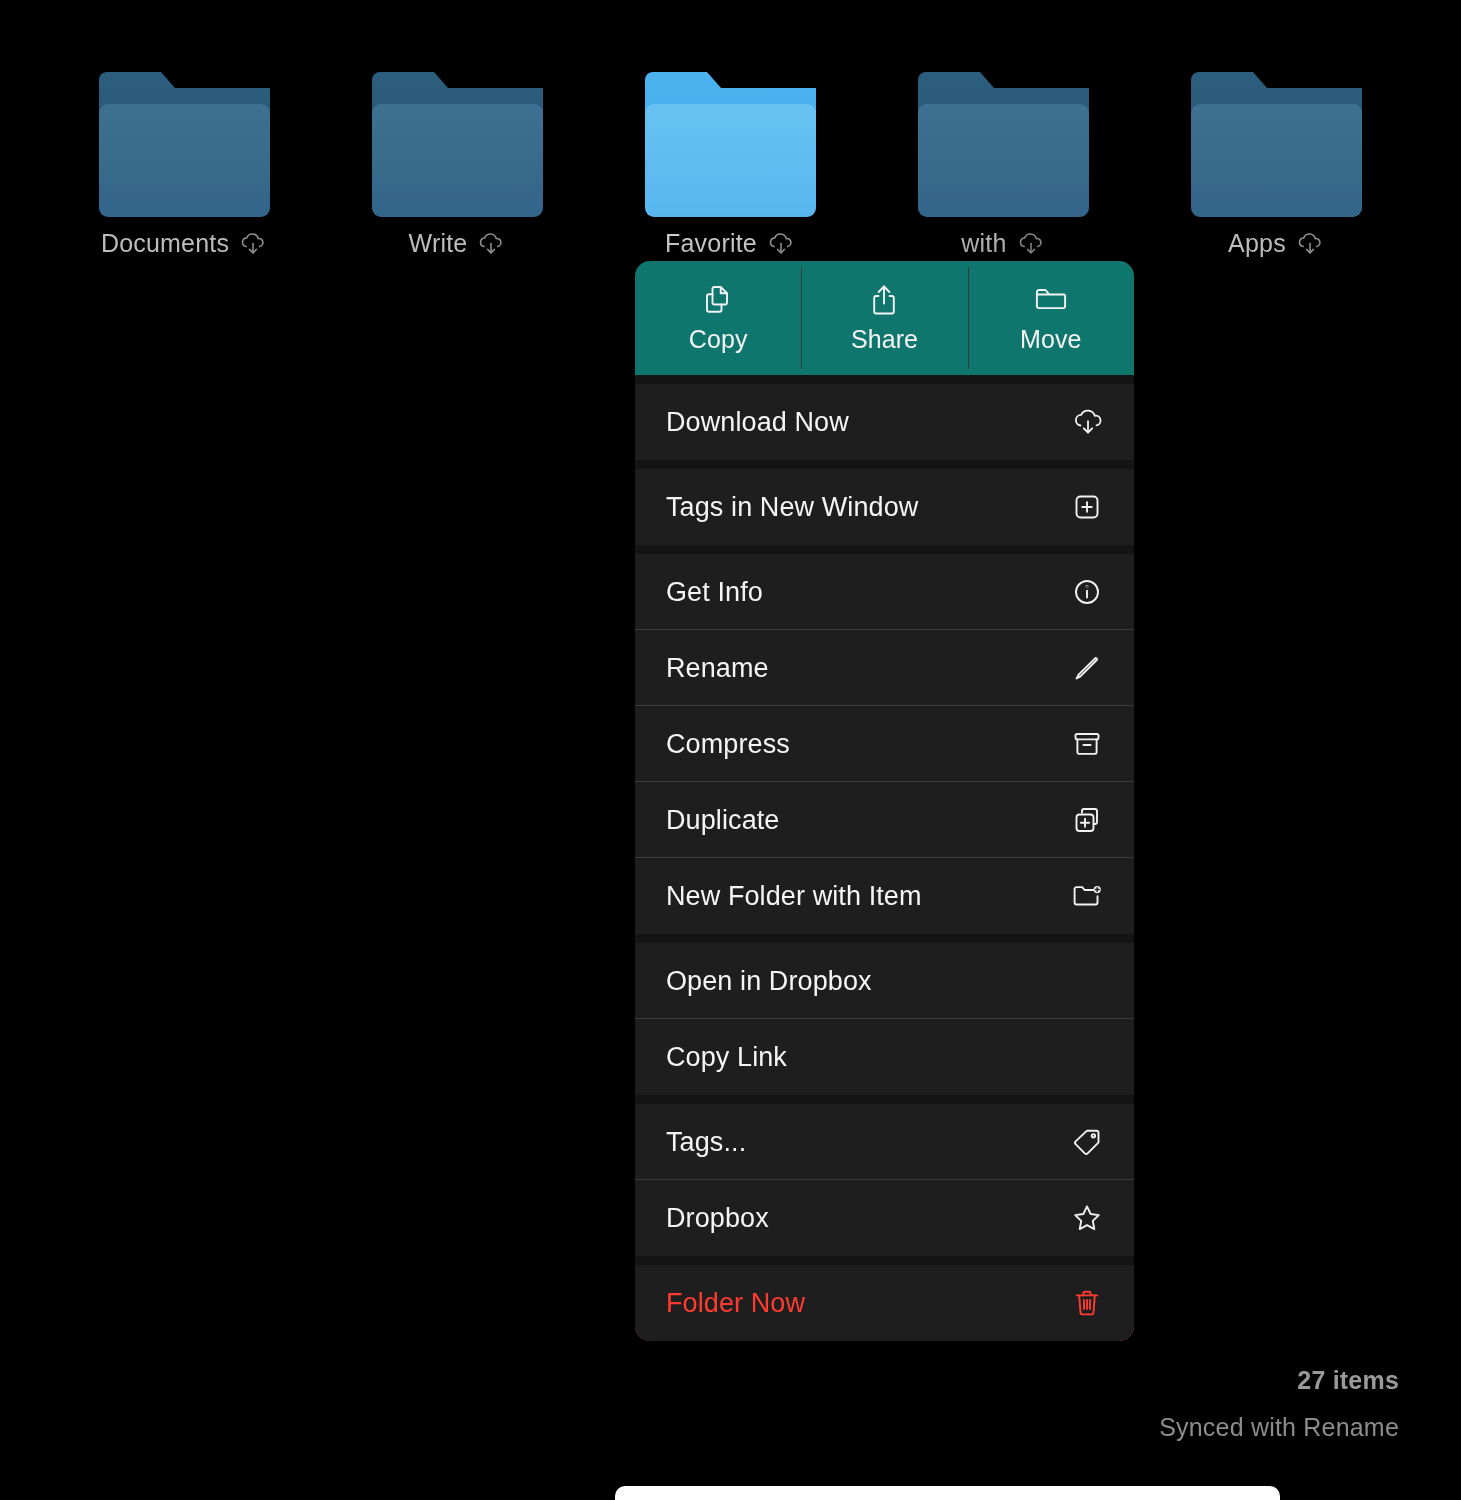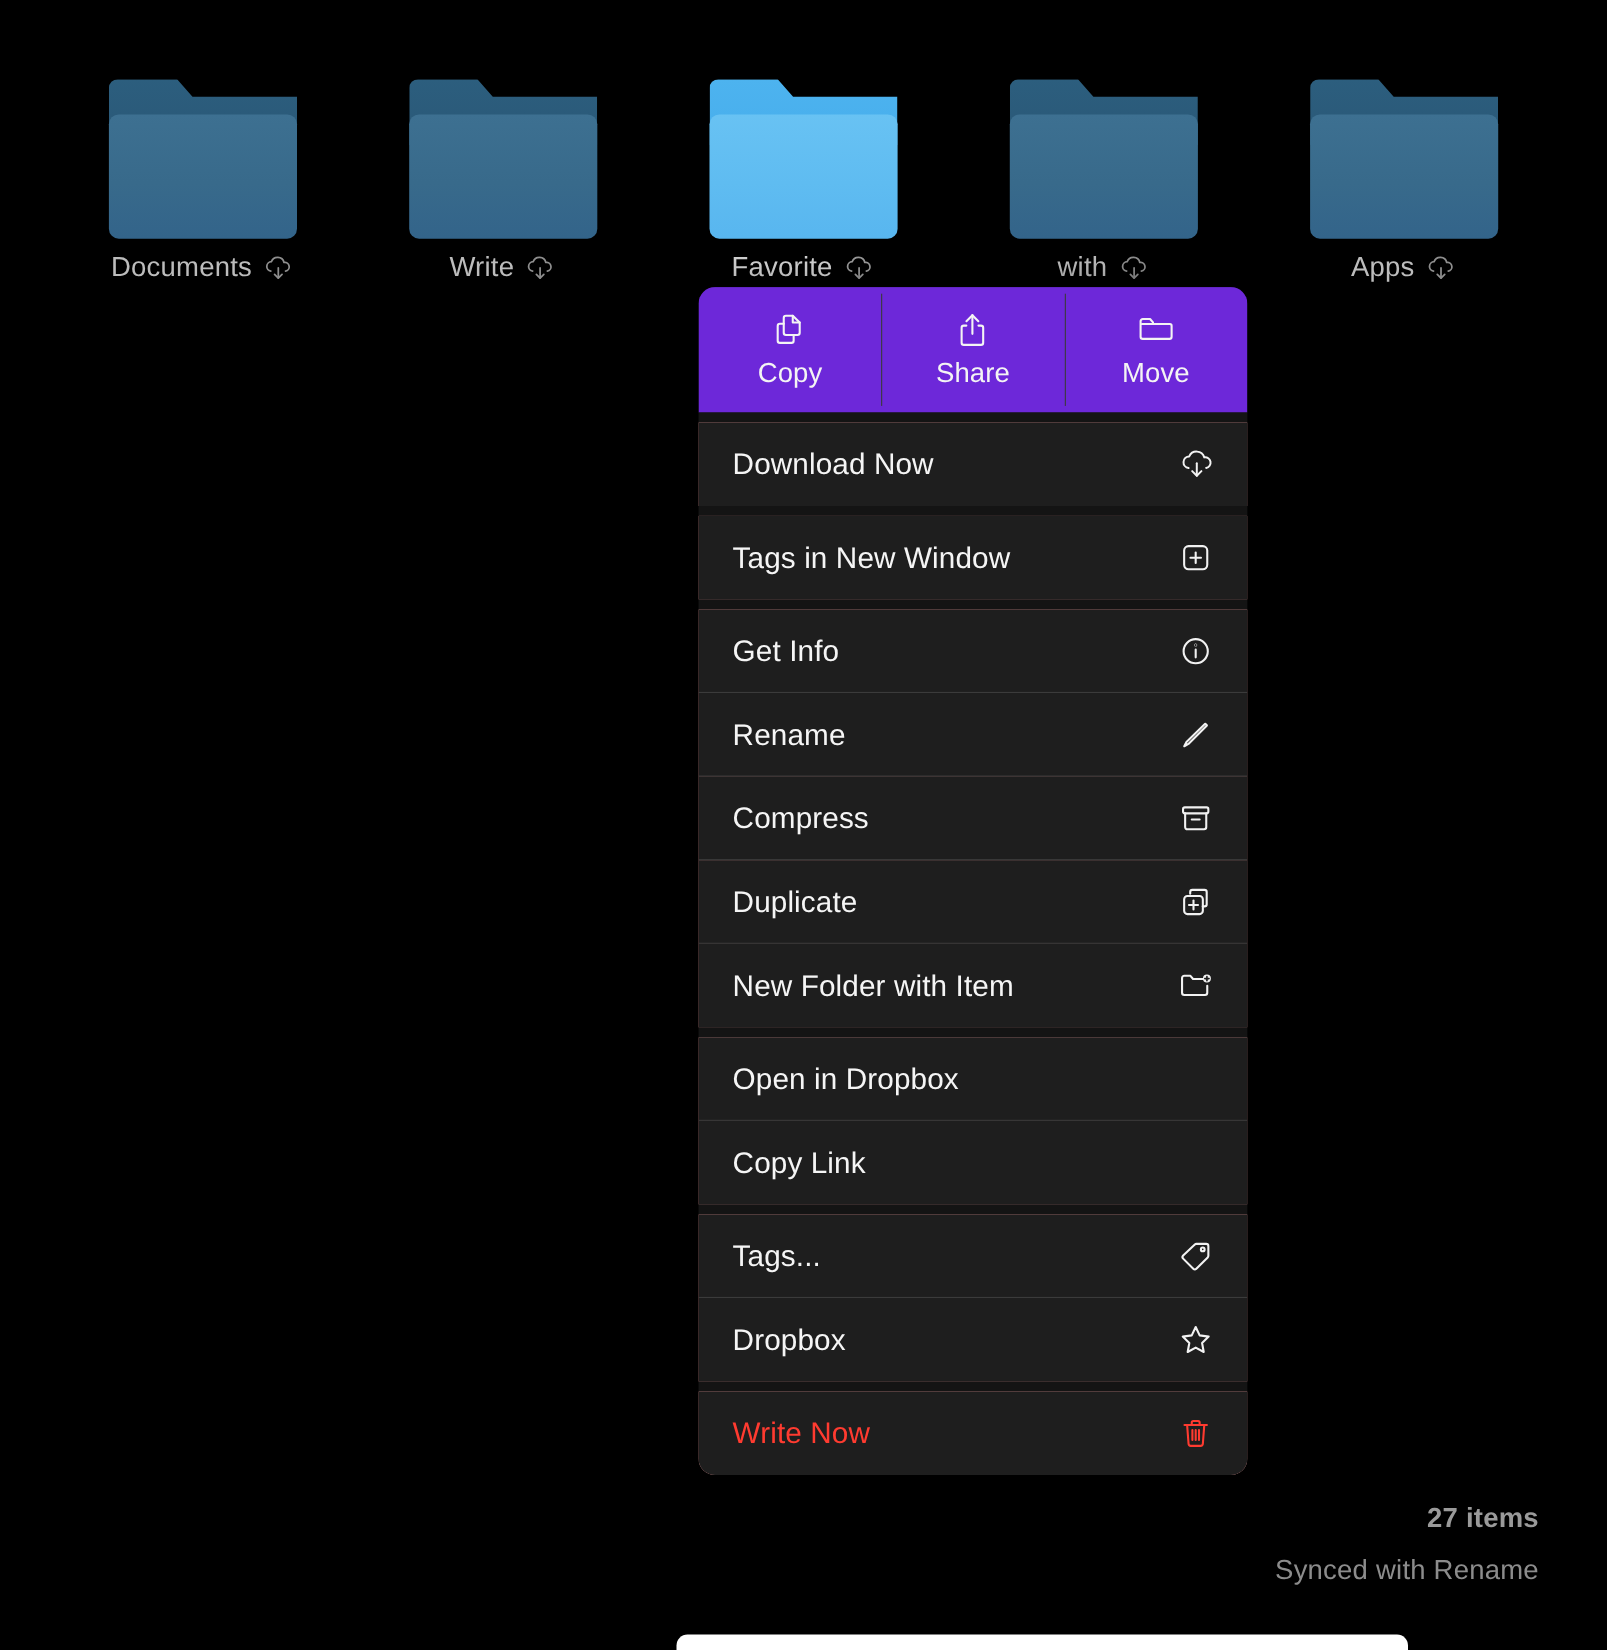--- a/index.html
+++ b/index.html
@@ -84,31 +84,31 @@
     position: absolute;
     left: 635px;
     top: 261px;
     width: 499px;
     border-radius: 15px;
     overflow: hidden;
     background: #0d0d0d;
     box-shadow: 0 10px 40px rgba(0,0,0,0.75);
   }
   .menu-group {
-    background: #fca5a5;
+    background: #ef4444;
   }
   .group-gap {
     height: 9px;
     background: #141414;
   }
 
   
   .action-row {
     display: flex;
-    background: #6d28d9;
+    background: #0f766e;
     height: 114px;
   }
   .action-btn {
     flex: 1;
     display: flex;
     flex-direction: column;
     align-items: center;
     justify-content: center;
     gap: 8px;
     position: relative;
@@ -399,21 +399,21 @@
         <svg class="menu-row-icon" viewBox="0 0 32 32" fill="none" stroke="#f2f2f2" stroke-width="1.9" stroke-linecap="round" stroke-linejoin="round">
           <path d="M16 4.4l3.6 7.6 8.2 1.1-6 5.8 1.5 8.2-7.3-4-7.3 4 1.5-8.2-6-5.8 8.2-1.1z"></path>
         </svg>
       </div>
     </div>
 
     <div class="group-gap"></div>
 
     <div class="menu-group">
       <div class="menu-row danger">
-        <span class="menu-row-label">Write Now</span>
+        <span class="menu-row-label">Folder Now</span>
         <svg class="menu-row-icon" viewBox="0 0 32 32" fill="none" stroke="#ff3b30" stroke-width="1.9" stroke-linecap="round" stroke-linejoin="round">
           <path d="M5.8 8.4h20.4"></path>
           <path d="M12.4 8.4V6.2a1.4 1.4 0 0 1 1.4-1.4h4.4a1.4 1.4 0 0 1 1.4 1.4v2.2"></path>
           <path d="M8.2 8.4l1.3 17.1a2 2 0 0 0 2 1.9h9a2 2 0 0 0 2-1.9l1.3-17.1"></path>
           <path d="M13 13v9M16 13v9M19 13v9"></path>
         </svg>
       </div>
     </div>
 
   </div>

